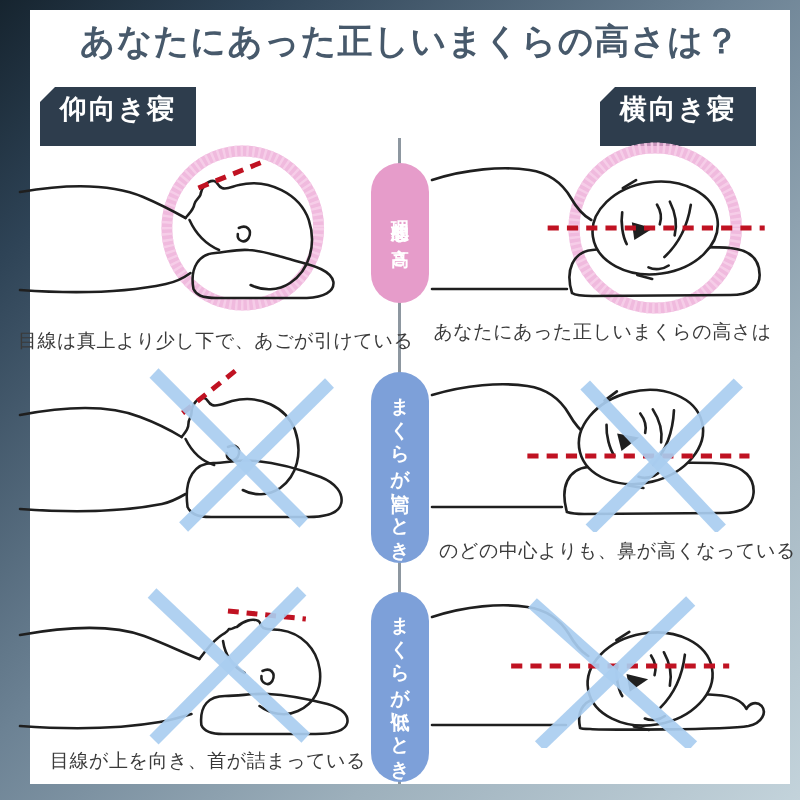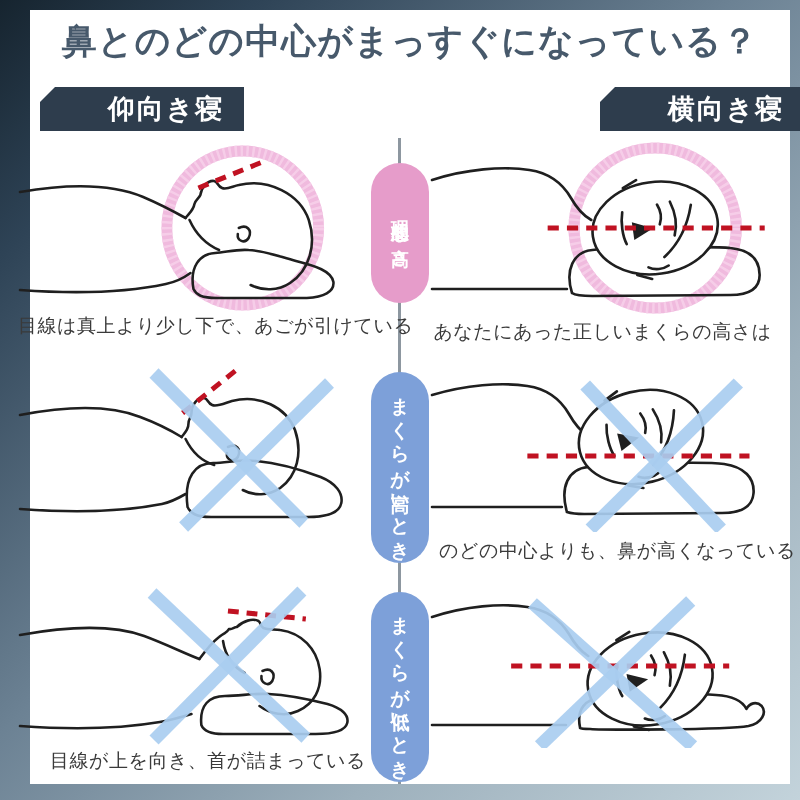--- a/index.html
+++ b/index.html
@@ -7,23 +7,23 @@
     position:relative;width:800px;height:800px;overflow:hidden;
     background:linear-gradient(135deg,var(--frame-dark) 0%,#2e4356 16%,var(--frame-mid) 46%,#9db0bc 72%,var(--frame-light) 100%);
     font-family:"Liberation Sans","DejaVu Sans",sans-serif;
   }
   .panel{position:absolute;left:30px;top:10px;right:10px;bottom:16px;background:var(--panel-bg);}
   .title{
     position:absolute;left:30px;right:10px;top:18px;margin:0;text-align:center;
     font-size:35px;font-weight:bold;color:var(--title);letter-spacing:1px;
   }
   .badge{
-    position:absolute;top:87px;width:156px;height:44px;line-height:44px;text-align:center;
+    position:absolute;top:87px;width:156px;height:59px;line-height:44px;text-align:center;
     background:var(--badge-bg);color:var(--badge-text);font-size:27px;font-weight:bold;
-    clip-path:polygon(15px 0,100% 0,100% 100%,0 100%,0 15px);letter-spacing:2px;padding-left:48px;
+    clip-path:polygon(15px 0,100% 0,100% 100%,0 100%,0 15px);letter-spacing:2px;
   }
   .badge-left{left:40px;}
   .badge-right{left:600px;}
   .center-line{position:absolute;left:398px;top:138px;width:3px;height:646px;background:var(--divider);}
   .pill{
     position:absolute;left:371px;width:58px;border-radius:29px;color:var(--pill-text);
     font-weight:bold;writing-mode:vertical-rl;text-orientation:upright;
     display:flex;align-items:center;justify-content:center;letter-spacing:2px;
   }
   .pill-1{top:163px;height:140px;background:var(--pill-pink);font-size:18px;}
@@ -42,21 +42,21 @@
   .xline{fill:none;stroke:var(--xblue);stroke-width:13;opacity:.92;}
   .ring{fill:none;stroke:var(--pink-ring);stroke-width:11;opacity:.8;}
   .ring2{fill:none;stroke:var(--pink-ring-light);stroke-width:11;stroke-dasharray:2.5 3.5;opacity:.9;}
 </style>
 </head>
 <body>
 
 <div class="frame">
   <div class="panel"></div>
 
-  <h1 class="title">鼻とのどの中心がまっすぐになっている？</h1>
+  <h1 class="title">あなたにあった正しいまくらの高さは？</h1>
 
   <div class="badge badge-left">仰向き寝</div>
   <div class="badge badge-right">横向き寝</div>
 
   <div class="center-line"></div>
   <div class="pill pill-1">理想的な高さ</div>
   <div class="pill pill-2">まくらが高いとき</div>
   <div class="pill pill-3">まくらが低いとき</div>
 
   <figure class="illus" style="left:18px;top:140px;width:345px;height:175px;">
@@ -183,17 +183,17 @@
         <polygon class="nose" points="-22,-9 -22,9 -2,0"></polygon>
       </g>
       <line class="redline" x1="80" y1="93" x2="295" y2="93"></line>
       <g>
         <line class="xline" x1="101" y1="30" x2="259" y2="173"></line>
         <line class="xline" x1="257" y1="28" x2="108" y2="173"></line>
       </g>
     </svg>
   </figure>
 
-  <p class="caption" style="left:18px;top:313px;width:380px;">目線は真上より少し下で、あごが引けている</p>
+  <p class="caption" style="left:18px;top:328px;width:380px;">目線は真上より少し下で、あごが引けている</p>
   <p class="caption" style="left:415px;top:319px;width:375px;">あなたにあった正しいまくらの高さは</p>
   <p class="caption" style="left:430px;top:538px;width:375px;">のどの中心よりも、鼻が高くなっている</p>
   <p class="caption" style="left:18px;top:748px;width:380px;">目線が上を向き、首が詰まっている</p>
 </div>
 
 </body></html>

